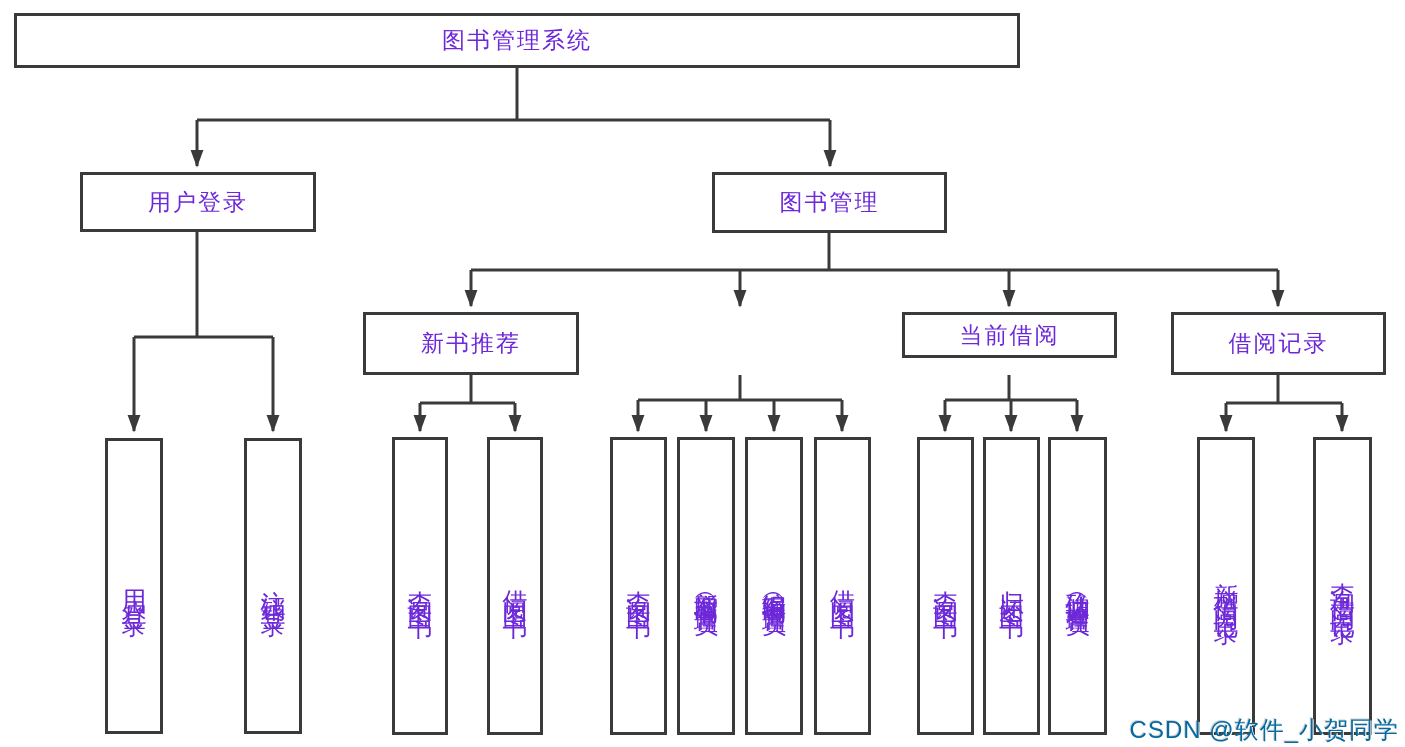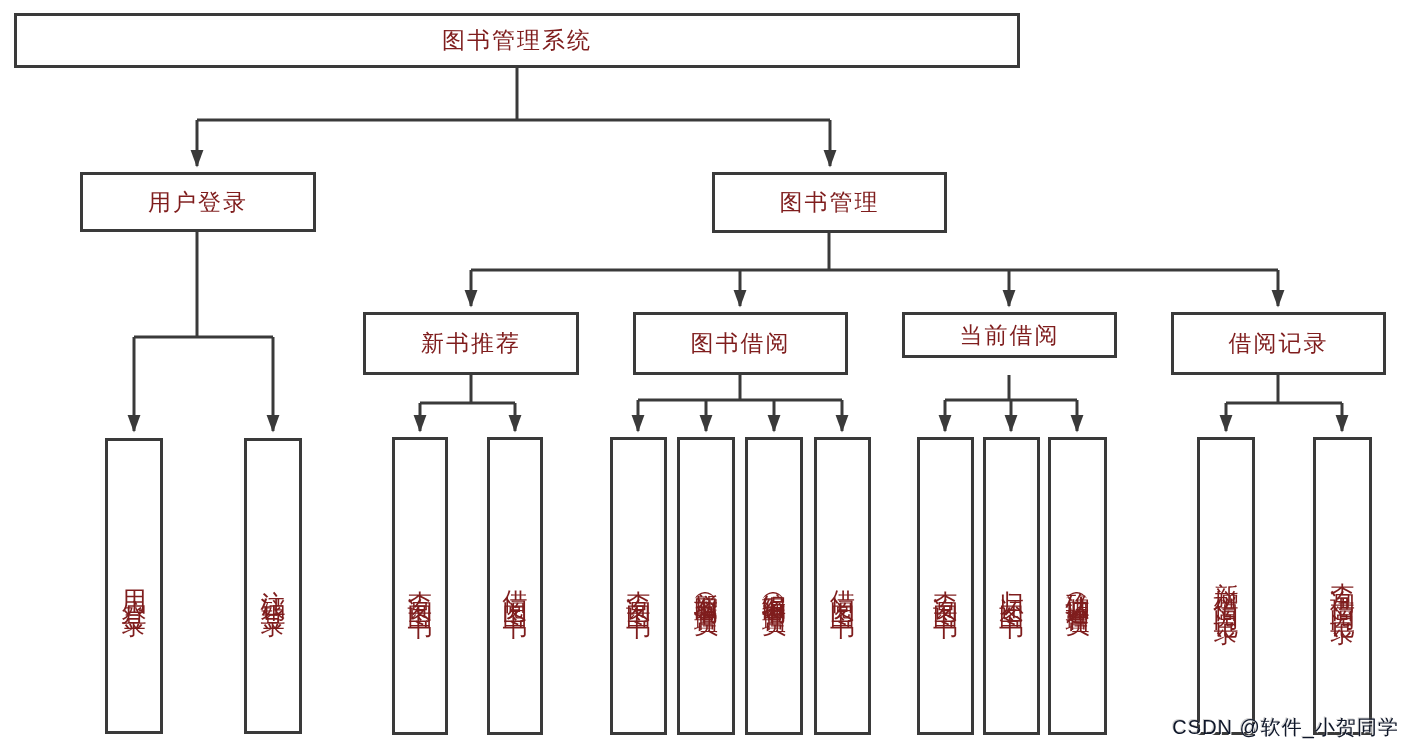--- a/index.html
+++ b/index.html
@@ -28,21 +28,21 @@
     fill: none;
   }
   .node {
     position: absolute;
     box-sizing: border-box;
     border: 3px solid #3a3a3a;
     background: #ffffff;
     display: flex;
     align-items: center;
     justify-content: center;
-    color: #7f1d1d;
+    color: #6d28d9;
   }
   .node.h span {
     font-size: 23px;
     letter-spacing: 2px;
     white-space: nowrap;
   }
   .node.v {
     justify-content: center;
   }
   .node.v span {
@@ -54,22 +54,22 @@
     white-space: nowrap;
   }
   .node.v span.long {
     letter-spacing: 3px;
     font-size: 24px;
   }
   .watermark {
     position: absolute;
     right: 6px;
     top: 714px;
-    font-size: 20px;
-    color: #0f172a;
+    font-size: 24px;
+    color: #0369a1;
     text-shadow: 1px 1px 0 #ffffff, -1px -1px 0 rgba(120,120,120,0.35);
     white-space: nowrap;
     letter-spacing: 1px;
   }
 </style>
 </head>
 <body>
 
 <div class="canvas">
 
@@ -128,23 +128,20 @@
   <div class="node h" style="left:80px;top:172px;width:236px;height:60px">
     <span>用户登录</span>
   </div>
   <div class="node h" style="left:712px;top:172px;width:235px;height:61px">
     <span>图书管理</span>
   </div>
 
   <div class="node h" style="left:363px;top:312px;width:216px;height:63px">
     <span>新书推荐</span>
   </div>
-  <div class="node h" style="left:633px;top:312px;width:215px;height:63px">
-    <span>图书借阅</span>
-  </div>
   <div class="node h" style="left:902px;top:312px;width:215px;height:46px">
     <span>当前借阅</span>
   </div>
   <div class="node h" style="left:1171px;top:312px;width:215px;height:63px">
     <span>借阅记录</span>
   </div>
 
   <div class="node v" style="left:105px;top:438px;width:58px;height:296px">
     <span>用户登录</span>
   </div>

